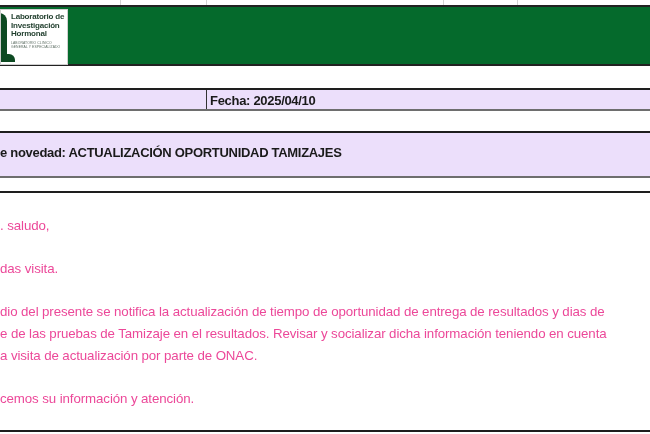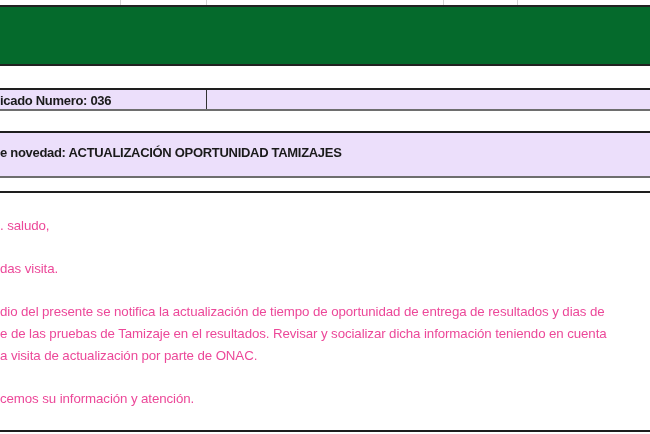--- a/index.html
+++ b/index.html
@@ -22,25 +22,38 @@
 </style>
 </head>
 <body>
 
 <div class="gridstub" style="left:120px;"></div>
 <div class="gridstub" style="left:206px;"></div>
 <div class="gridstub" style="left:443px;"></div>
 <div class="gridstub" style="left:517px;"></div>
 
 <div class="header">
+  <div class="logo">
+    <div class="logo-mark"></div>
+    <div class="logo-base"></div>
+    <div class="logo-title">
+      <div>Laboratorio de</div>
+      <div>Investigación</div>
+      <div>Hormonal</div>
+    </div>
+    <div class="logo-sub">
+      <div>LABORATORIO CLÍNICO</div>
+      <div>GENERAL Y ESPECIALIZADO</div>
+    </div>
+  </div>
 </div>
 
 <div class="band band1">
-  <span class="band-text" style="left:0; top:3px;">icado Numero:  036</span>
   <div class="divider"></div>
+  <span class="band-text" style="left:210px; top:3px;">Fecha: 2025/04/10</span>
 </div>
 
 <div class="band band2">
   <span class="band-text" style="left:0; top:12px;">e novedad: ACTUALIZACIÓN OPORTUNIDAD TAMIZAJES</span>
 </div>
 
 <div class="rule" style="top:191px;"></div>
 
 <div class="body-line" style="top:218px;">. saludo,</div>
 <div class="body-line" style="top:261px;">das  visita.</div>

